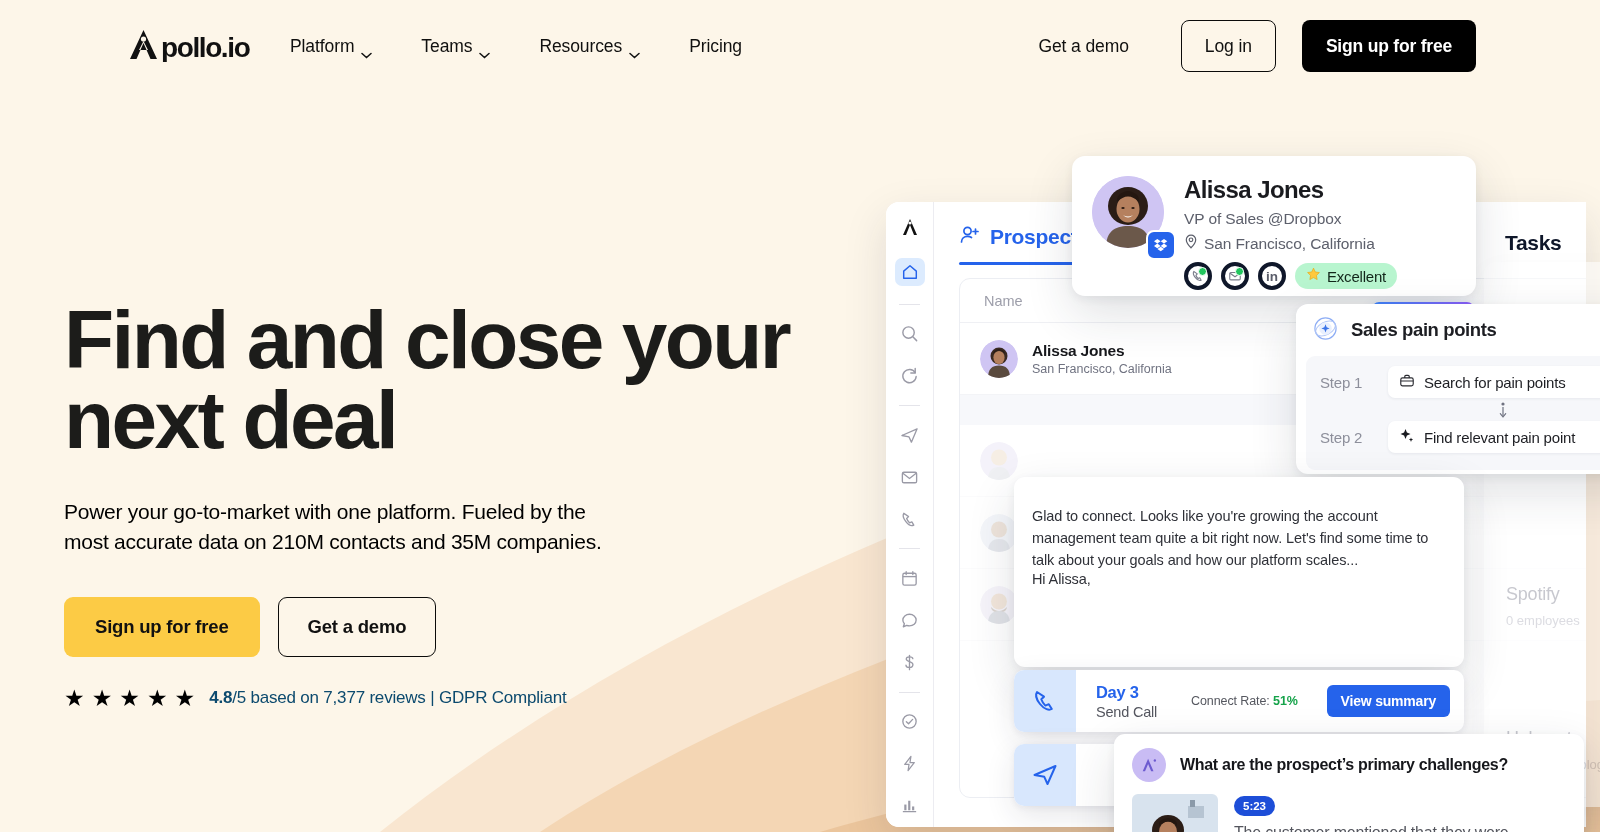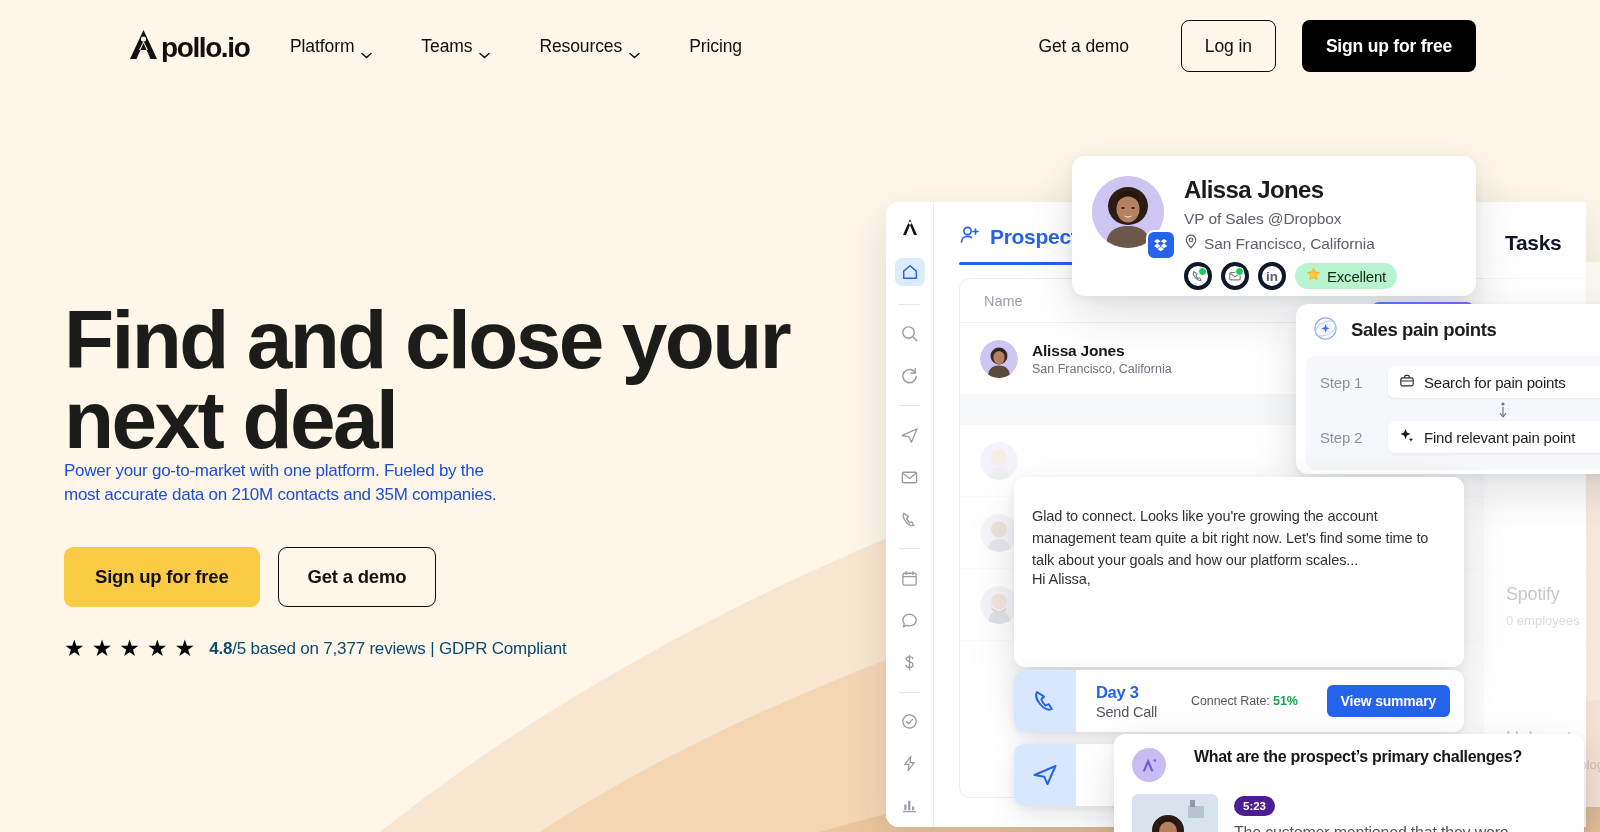--- a/index.html
+++ b/index.html
@@ -45,21 +45,21 @@
     font-family:"Liberation Sans", sans-serif; letter-spacing:-0.2px;
   }
 
   
   #hero { position:absolute; left:64px; top:300px; width:810px; z-index:40; }
   #headline {
     font-size:82px; line-height:0.97; font-weight:bold; color:#1c1c1a;
     letter-spacing:-2.6px; white-space:pre-line;
   }
   #subhead {
-    font-size:17px; line-height:1.42; color:#1d4ed8;
+    margin-top:38px; font-size:21px; line-height:1.42; color:#000000;
     letter-spacing:-0.25px; white-space:pre-line; max-width:740px;
   }
   #ctarow { margin-top:40px; display:flex; align-items:center; gap:18px; }
   #signup-hero {
     height:60px; padding:0 31px; border:none; border-radius:9px;
     background:#FCCB45; color:#111; font-size:18.5px; font-weight:bold; cursor:pointer;
     font-family:"Liberation Sans", sans-serif; letter-spacing:-0.2px;
   }
   #getdemo-hero {
     height:60px; padding:0 29px; border:1.8px solid #0b0b0a; border-radius:9px;
@@ -206,27 +206,27 @@
     position:absolute; left:128px; top:542px; width:450px; height:62px;
     background:#fff; border-radius:10px; display:flex; align-items:center;
   }
   #send-ico { width:62px; height:62px; background:#D8E7FD; border-radius:10px 0 0 10px; display:flex; align-items:center; justify-content:center; color:#2563EB; }
 
   
   #transcard {
     position:absolute; left:228px; top:532px; width:470px; height:120px;
     background:#fff; border-radius:11px; overflow:hidden; padding:14px 18px;
   }
-  #tr-q { display:flex; align-items:flex-start; gap:28px; }
+  #tr-q { display:flex; align-items:center; gap:14px; }
   #tr-avatar { width:34px; height:34px; border-radius:50%; background:#C9BCF4; display:flex; align-items:center; justify-content:center; }
   #tr-qtext { font-size:16px; font-weight:bold; color:#16171b; letter-spacing:-0.3px; }
   #tr-row2 { margin-top:12px; display:flex; align-items:flex-start; gap:16px; }
   #tr-thumb { width:86px; height:56px; border-radius:6px; overflow:hidden; position:relative; flex:0 0 auto; }
   #tr-right { padding-top:2px; }
-  #tr-time { display:inline-flex; align-items:center; height:20px; padding:0 9px; border-radius:10px; background:#4c1d95; color:#fff; font-size:11.5px; font-weight:bold; }
+  #tr-time { display:inline-flex; align-items:center; height:20px; padding:0 9px; border-radius:10px; background:#1d4ed8; color:#fff; font-size:11.5px; font-weight:bold; }
   #tr-line { margin-top:8px; font-size:16px; color:#53555d; letter-spacing:-0.2px; white-space:nowrap; }
 </style>
 </head>
 <body>
 
 <div id="root">
 
   <div id="curveWrap">
     <svg width="1600" height="832" viewBox="0 0 1600 832" style="position:absolute;left:0;top:0;">
       <path d="M 1600 330 C 1200 400 720 560 380 832 L 1600 832 Z" fill="#F9E6D0"></path>

